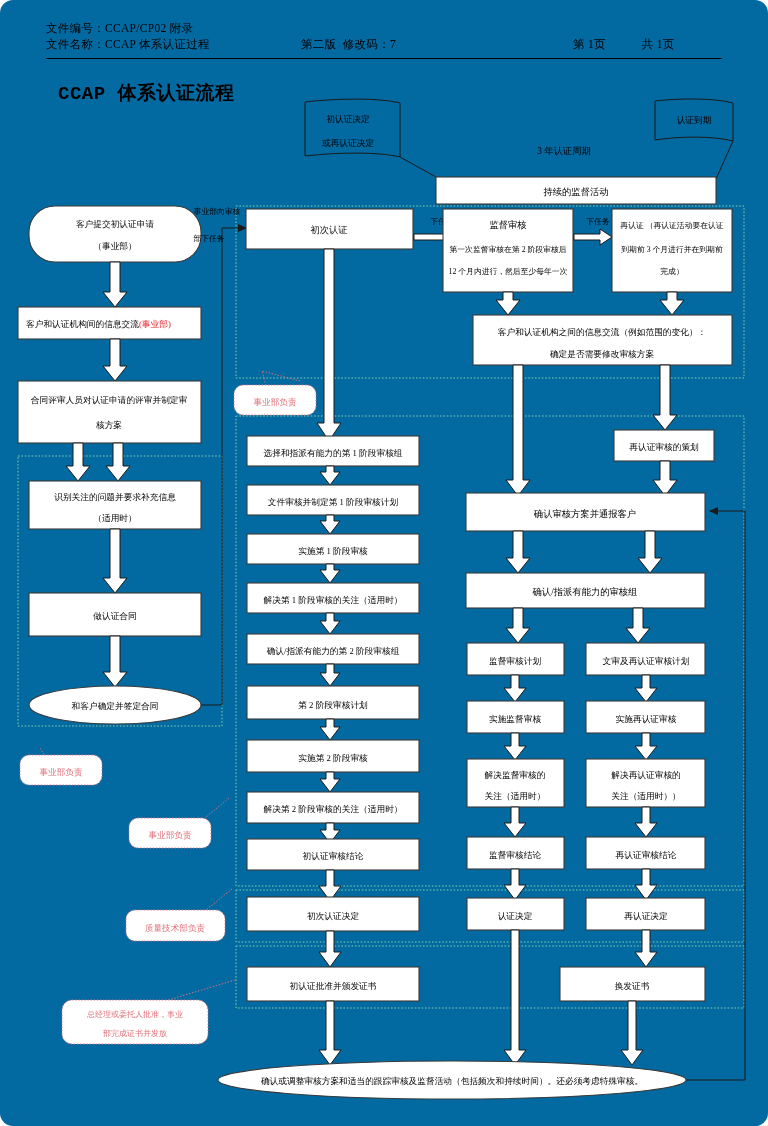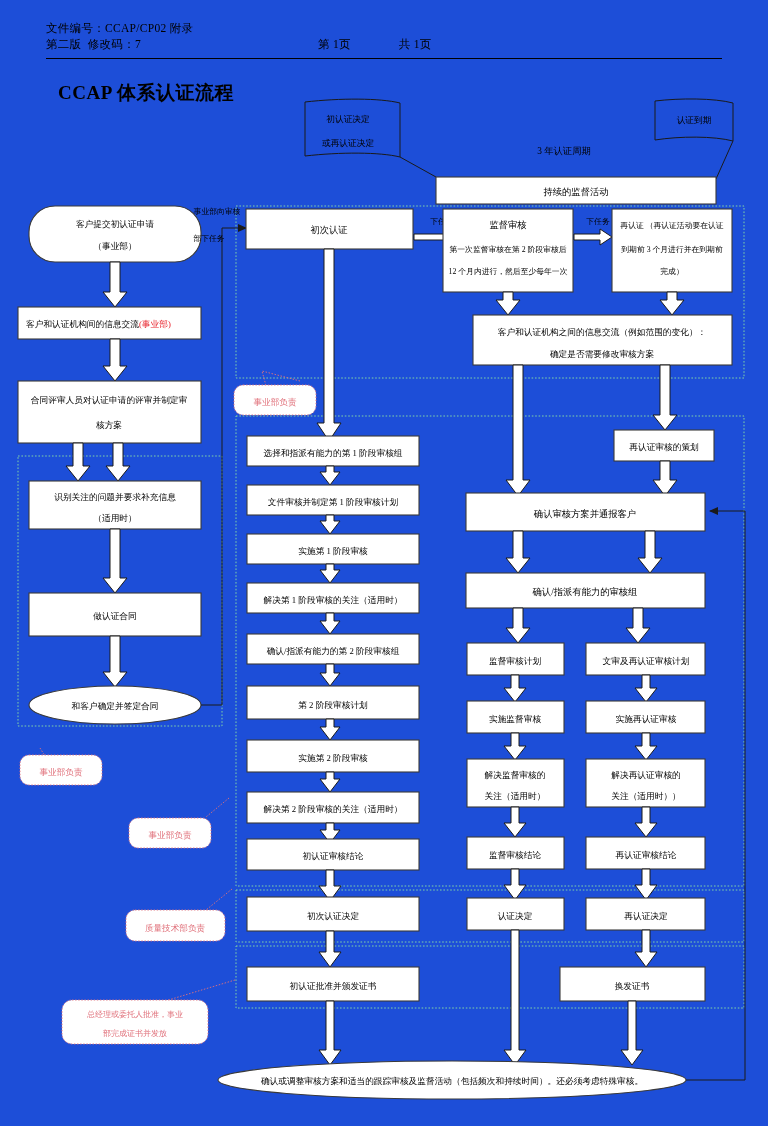--- a/index.html
+++ b/index.html
@@ -1,27 +1,27 @@
 <!DOCTYPE html>
 <html><head>
 <meta charset="utf-8">
 <style>
   html,body{margin:0;padding:0;background:#fff;}
   body{width:768px;height:1126px;font-family:"Liberation Serif","DejaVu Serif",serif;color:#000;}
-  #page{position:relative;width:768px;height:1126px;overflow:hidden;background:#1d4ed8;}
+  #page{position:relative;width:768px;height:1126px;overflow:hidden;background:#0369a1;border-radius:13px;}
 
   
   #hdr{position:absolute;left:46px;top:20px;width:676px;}
   .hdr-row{display:flex;align-items:baseline;font-size:11.5px;line-height:16px;letter-spacing:.3px;}
   .hdr-l{width:255px;}
   .hdr-m{width:210px;}
-  .hdr-r{flex:1;display:flex;gap:48px;justify-content:flex-start;padding-left:62px;}
+  .hdr-r{flex:1;display:flex;gap:36px;justify-content:flex-start;padding-left:62px;}
   #hdr-rule{position:absolute;left:46px;top:58px;width:676px;height:0;border-top:1.6px solid #000;}
 
-  #title{position:absolute;left:58px;top:80px;font-family:Liberation Serif, serif;
+  #title{position:absolute;left:58px;top:80px;font-family:Liberation Mono, monospace;
          font-weight:bold;font-size:19px;letter-spacing:.5px;}
 
   
   svg#flow{position:absolute;left:0;top:0;width:768px;height:1126px;}
   .bx{fill:#fff;stroke:#3a3a3a;stroke-width:1.1;}
   .lane{fill:none;stroke:#7fd0a8;stroke-width:1;stroke-dasharray:1.6 1.8;}
   .ln{stroke:#1a1a1a;stroke-width:1;fill:none;}
   .ar{fill:#fff;stroke:#1a1a1a;stroke-width:1;}
   .callout{fill:#fff;stroke:#e0707a;stroke-width:.9;stroke-dasharray:1.5 1.6;}
   .cline{stroke:#e0707a;stroke-width:.9;stroke-dasharray:1.5 1.6;fill:none;}
@@ -40,20 +40,21 @@
 
 <div id="page">
 
   <div id="hdr">
     <div class="hdr-row">
       <div class="hdr-l"><span>文件编号：</span><span>CCAP/CP02 附录</span></div>
       <div class="hdr-m"></div>
       <div class="hdr-r"></div>
     </div>
     <div class="hdr-row">
+      <div class="hdr-l"><span>文件名称：</span><span>CCAP 体系认证过程</span></div>
       <div class="hdr-m"><span>第二版</span>&nbsp;&nbsp;<span>修改码：7</span></div>
       <div class="hdr-r">
           <span>第 1页</span>
           <span>共 1页</span>
         </div>
     </div>
   </div>
   <div id="hdr-rule"></div>
 
   <div id="title">CCAP 体系认证流程</div>

